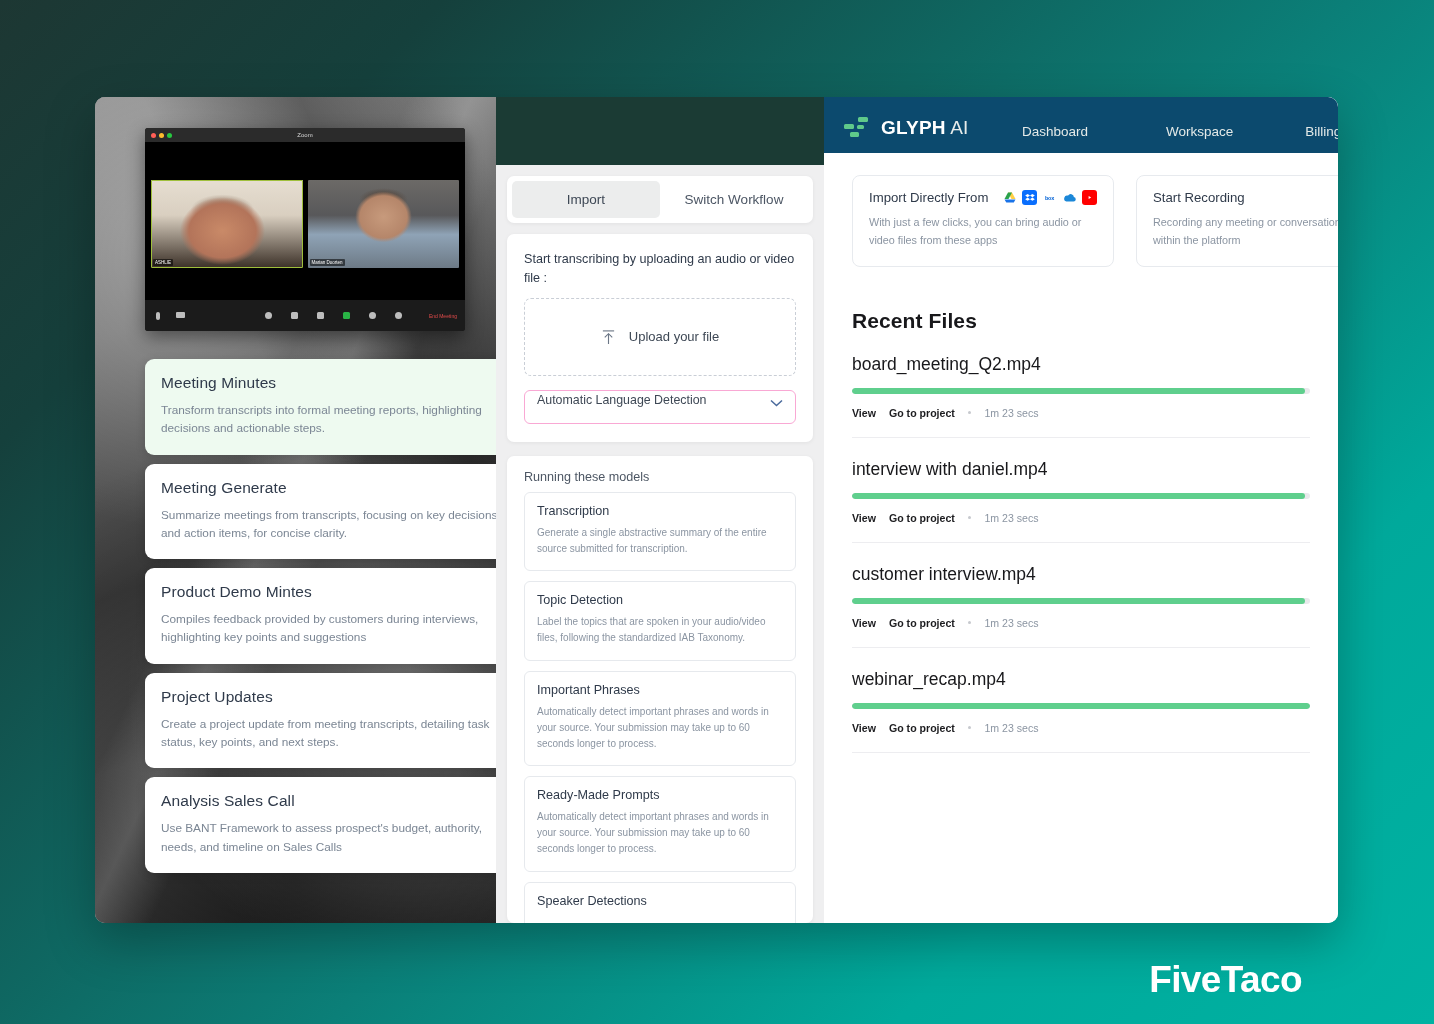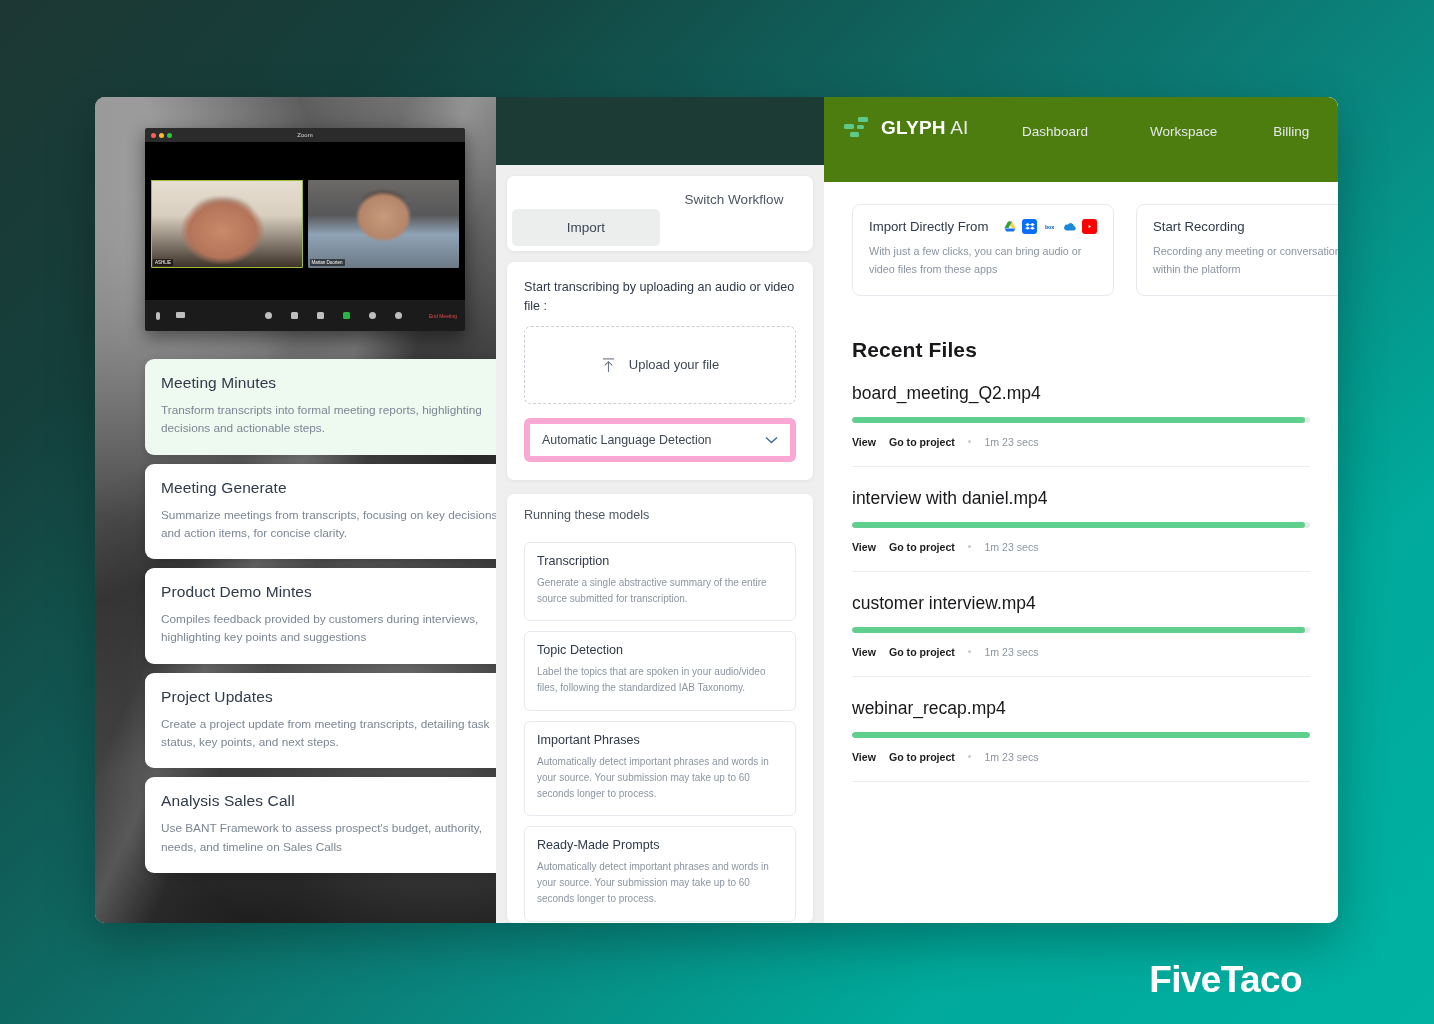--- a/index.html
+++ b/index.html
@@ -139,69 +139,69 @@
   .tabs-wrap { padding: 11px 11px 0 11px; }
   .tabs {
     background: #fff; border-radius: 7px; padding: 5px;
     display: flex; box-shadow: 0 1px 4px rgba(0,0,0,.06);
   }
   .tab {
     flex: 1; text-align: center; padding: 11px 0;
     font-size: 13.5px; color: #4c5664; border-radius: 5px;
     cursor: pointer;
   }
-  .tab.active { background: #eceded; color: #3b4插; color:#3e4855;margin-top:28px; }
+  .tab.active { background: #eceded; color: #3b4插; color:#3e4855; }
   .panel {
     margin: 11px 11px 0 11px; background: #fff; border-radius: 7px;
     padding: 16px 17px 18px 17px;
     box-shadow: 0 1px 4px rgba(0,0,0,.06);
   }
   .panel-label {
     font-size: 12.6px; color: #2f3a4a; line-height: 1.5; margin-bottom: 10px;
   }
   .dropzone {
     border: 1px dashed #c9ced6; border-radius: 7px;
     height: 78px; display: flex; align-items: center; justify-content: center;
     gap: 13px; cursor: pointer;
   }
   .up-icon { width: 15px; height: 16px; }
   .dz-text { font-size: 13px; color: #3e4855; }
   .select-box {
-    margin-top: 14px; border: 6px solid #f9a8d4; border-radius: 6px;
-    height: 34px; display: flex; align-items: center; justify-content: space-between;
+    margin-top: 14px; border: 1px solid #f9a8d4; border-radius: 6px;
+    height: 34px; display: flex; align-items: flex-end; justify-content: space-between;
     padding: 16px 12px; cursor: pointer;
   }
   .select-val { font-size: 12.4px; color: #3e4855; }
   .models-wrap {
     margin: 14px 11px 0 11px; background:#fff; border-radius: 7px;
     padding: 14px 17px 0 17px; flex: 1; overflow: hidden;
     box-shadow: 0 1px 4px rgba(0,0,0,.06);
   }
-  .models-title { font-size: 12.6px; color: #4d5764; margin-bottom: 20px; }
+  .models-title { font-size: 12.6px; color: #4d5764; margin-bottom: 8px; }
   .model-card {
     border: 1px solid #e6e9ed; border-radius: 6px;
     padding: 11px 12px 13px 12px; margin-bottom: 10px;
   }
   .model-name { font-size: 12.6px; color: #2f3a4a; margin-bottom: 7px; }
   .model-desc { font-size: 10px; color: #8b95a2; line-height: 1.62; }
 
   
   .right-col { flex: 1; background: #fff; position: relative; overflow: hidden; }
-  .right-head { height: 85px; background: #4d7c0f; }
+  .right-head { height: 56px; background: #0c4a6e; }
   .nav-brand {
     position:absolute; left: 20px; top: 19px; display: flex; align-items: center; gap: 9px;
   }
   .brand-mark { width: 28px; height: 24px; position: relative; }
   .bm { position:absolute; background:#5fc98a; border-radius: 1.5px; }
   .brand-text { font-size: 19px; color:#fff; letter-spacing: .2px; }
   .brand-text b { font-weight: 700; }
   .brand-text span { font-weight: 300; color: #e7ecea; }
   .nav-links {
     position:absolute; top: 27px; left: 198px;
-    display: flex; gap: 0;
+    display: flex; gap: 16px;
   }
   .nav-link {
     font-size: 13.5px; color: #e4eae8; cursor: pointer; white-space: nowrap;
   }
   .right-body { padding: 22px 28px 0 28px; }
   .info-row { display: flex; gap: 22px; }
   .info-card {
     border: 1px solid #e7eaee; border-radius: 8px;
     padding: 14px 16px 16px 16px;
     background: #fff;

